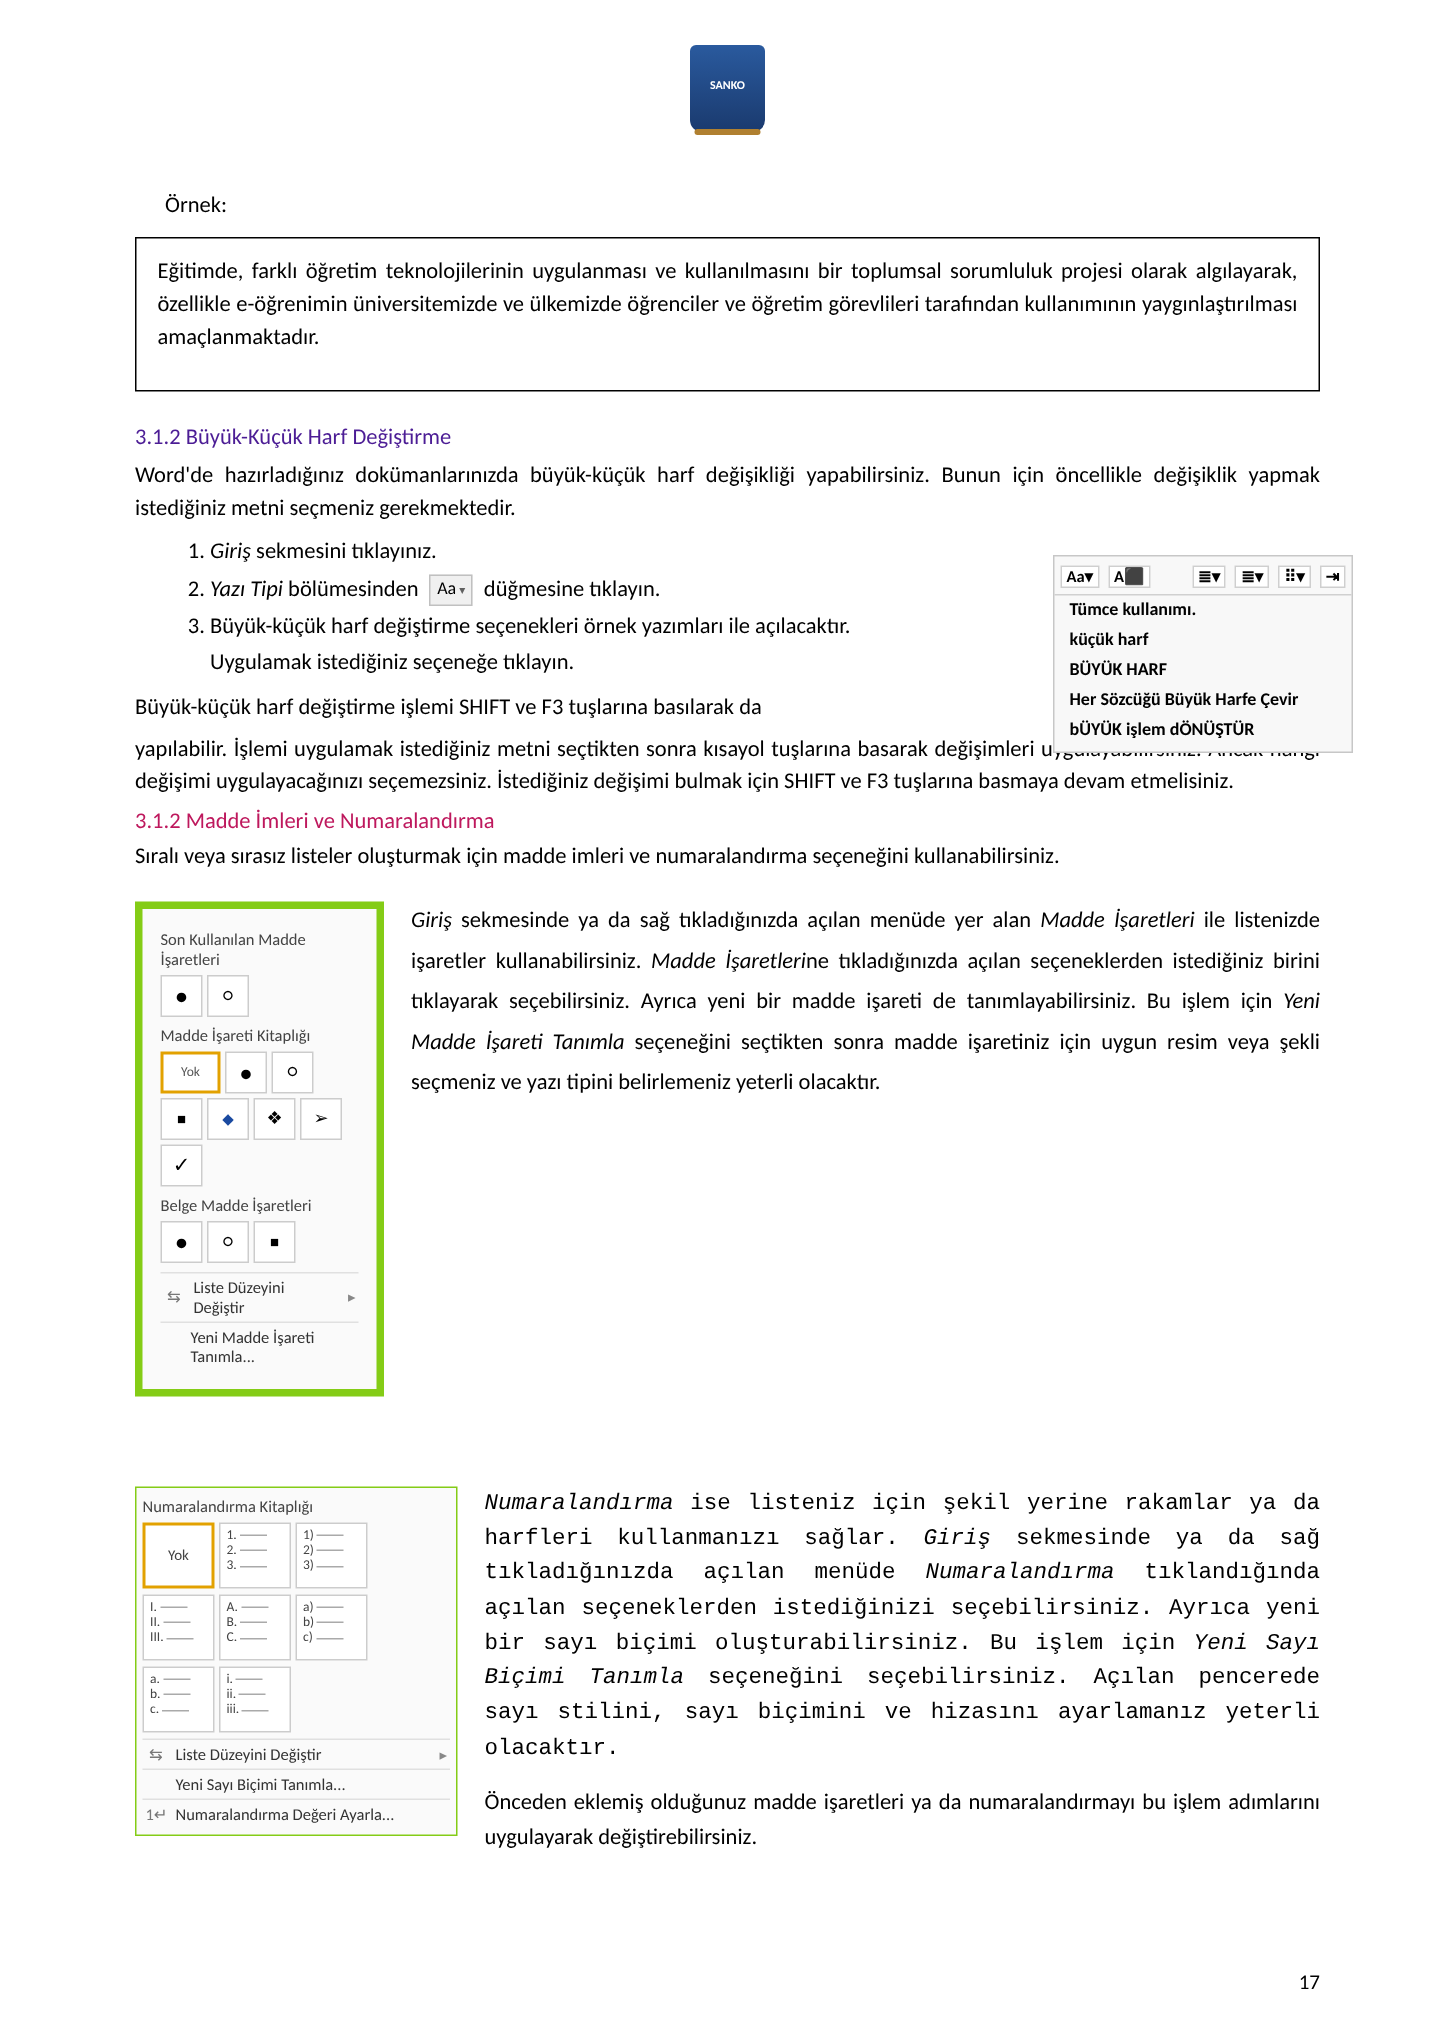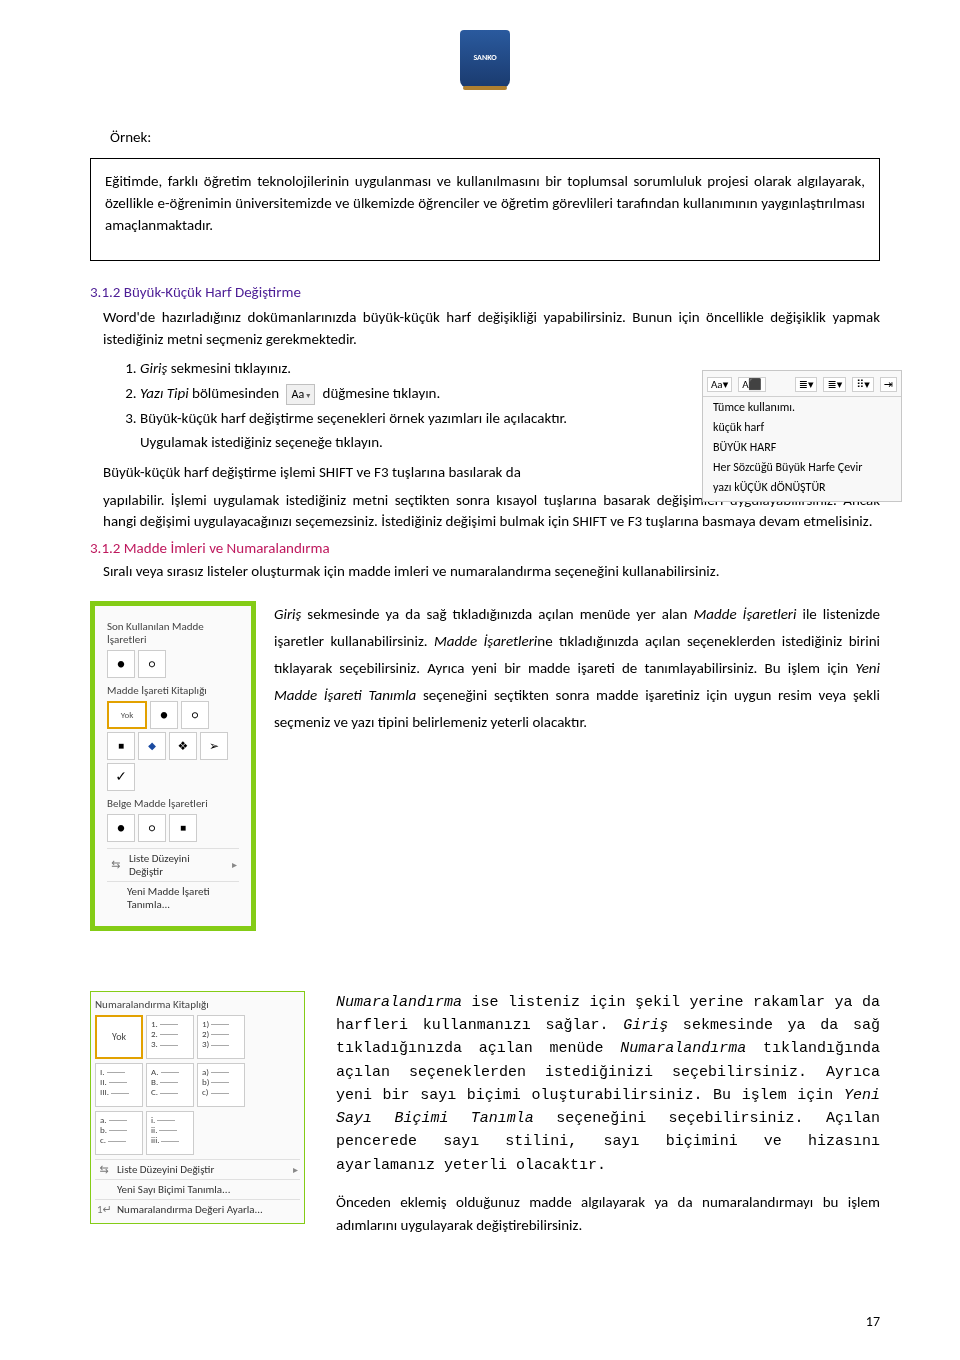--- a/index.html
+++ b/index.html
@@ -39,21 +39,21 @@
   }
   .ornek { font-size: 15px; margin-bottom: 12px; margin-left: 20px;}
   .boxed {
     border: 1.5px solid #000;
     padding: 12px 14px 24px 14px;
     margin-bottom: 22px;
     line-height: 1.45;
     text-align: justify;
   }
   .sec-head { font-size: 15px; color: #4c1d95; margin-bottom: 6px; margin-top: 6px; }
-  .para { line-height: 1.45; text-align: justify; margin-bottom: 6px; margin-left: 13px; }
+  .para { line-height: 1.45; text-align: justify; margin-bottom: 6px; }
   .steps { margin: 6px 0 6px 50px; line-height: 1.55; width: 56%; }
   .steps li { margin-bottom: 2px; }
   .steps .em { font-style: italic; }
   .aa-btn {
     display: inline-block;
     border: 1px solid #c0c0c0;
     background: #f0f0f0;
     font-size: 12px;
     padding: 0 4px;
     margin: 0 4px;
@@ -62,20 +62,21 @@
   .aa-btn .tri { font-size: 8px; color: #606060; margin-left: 2px; }
   .case-menu {
     position: absolute;
     right: 58px;
     top: 370px;
     width: 200px;
     border: 1px solid #c7c7c7;
     background: #f8f8f8;
     font-size: 12px;
     padding: 4px 0;
+    font-weight: bold;
   }
   .case-menu .toolbar {
     border-bottom: 1px solid #d0d0d0;
     padding: 2px 4px 4px 4px;
     display: flex; gap: 6px; align-items: center;
   }
   .case-menu .tool {
     border: 1px solid #cfcfcf;
     background: #fff;
     font-size: 11px;
@@ -185,21 +186,21 @@
     <span style="flex:1"></span>
     <span class="tool">≣▾</span>
     <span class="tool">≣▾</span>
     <span class="tool">⠿▾</span>
     <span class="tool">⇥</span>
   </div>
   <div class="item">Tümce kullanımı.</div>
   <div class="item">küçük harf</div>
   <div class="item">BÜYÜK HARF</div>
   <div class="item">Her Sözcüğü Büyük Harfe Çevir</div>
-  <div class="item">yazı kÜÇÜK dÖNÜŞTÜR</div>
+  <div class="item">bÜYÜK işlem dÖNÜŞTÜR</div>
 </div>
 
 <div class="para" style="margin-top:8px;">Büyük-küçük harf değiştirme işlemi SHIFT ve F3 tuşlarına basılarak da</div>
 <div class="para">yapılabilir. İşlemi uygulamak istediğiniz metni seçtikten sonra kısayol tuşlarına basarak değişimleri uygulayabilirsiniz. Ancak hangi değişimi uygulayacağınızı seçemezsiniz. İstediğiniz değişimi bulmak için SHIFT ve F3 tuşlarına basmaya devam etmelisiniz.</div>
 
 <div class="sec2">3.1.2 Madde İmleri ve Numaralandırma</div>
 <div class="para">Sıralı veya sırasız listeler oluşturmak için madde imleri ve numaralandırma seçeneğini kullanabilirsiniz.</div>
 
 <div class="row-block">
   <div class="bullet-panel">
@@ -268,17 +269,17 @@
       </div>
     <div class="bp-link">
         <span class="ic">1↵</span>
         <span>Numaralandırma Değeri Ayarla...</span>
       </div>
   </div>
   <div style="flex:1;">
     <div class="para" style="line-height:1.55; text-align:justify;font-family:Liberation Mono, monospace;">
       <span class="italic">Numaralandırma</span><span> ise listeniz için şekil yerine rakamlar ya da harfleri kullanmanızı sağlar. </span><span class="italic">Giriş</span><span> sekmesinde ya da sağ tıkladığınızda açılan menüde </span><span class="italic">Numaralandırma</span><span> tıklandığında açılan seçeneklerden istediğinizi seçebilirsiniz. Ayrıca yeni bir sayı biçimi oluşturabilirsiniz. Bu işlem için </span><span class="italic">Yeni Sayı Biçimi Tanımla</span><span> seçeneğini seçebilirsiniz. Açılan pencerede sayı stilini, sayı biçimini ve hizasını ayarlamanız yeterli olacaktır.</span>
     </div>
-    <div class="para" style="line-height:1.55; text-align:justify; margin-top:14px;">Önceden eklemiş olduğunuz madde algılayarak ya da numaralandırmayı bu işlem adımlarını uygulayarak değiştirebilirsiniz.</div>
+    <div class="para" style="line-height:1.55; text-align:justify; margin-top:14px;">Önceden eklemiş olduğunuz madde işaretleri ya da numaralandırmayı bu işlem adımlarını uygulayarak değiştirebilirsiniz.</div>
   </div>
 </div>
 
 <div class="pagenum">17</div>
 
 </body></html>

